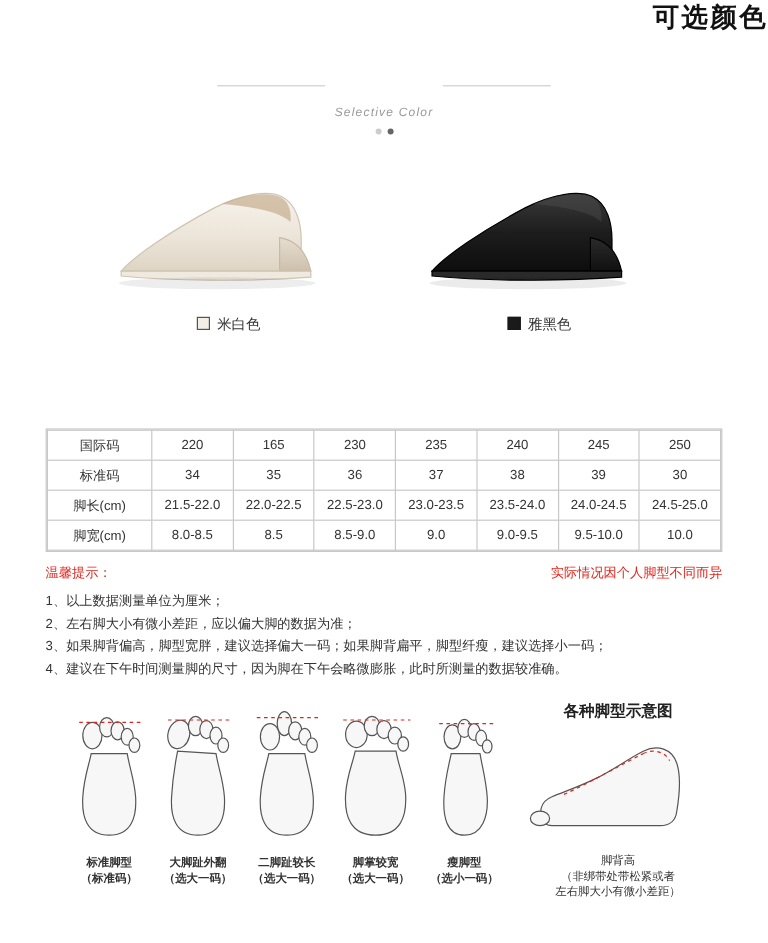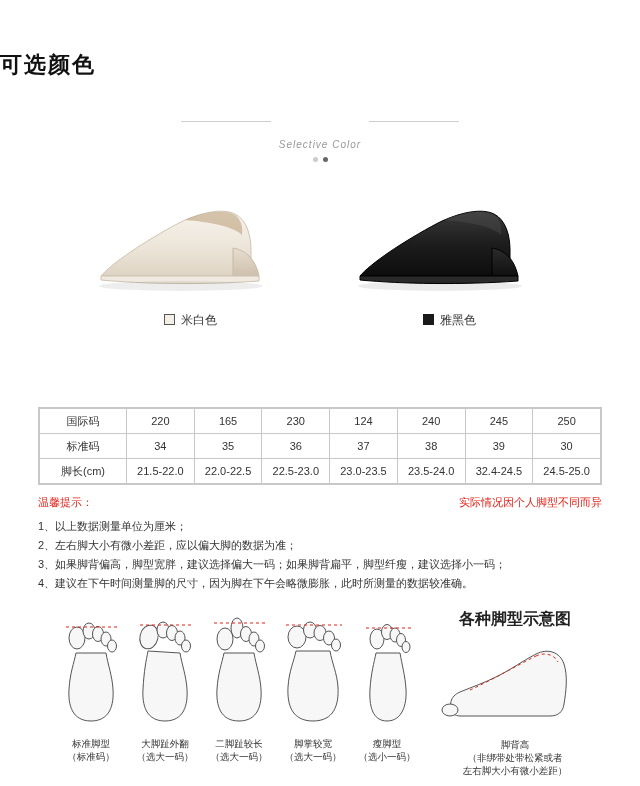--- a/index.html
+++ b/index.html
@@ -11,22 +11,21 @@
     height: 786px;
     background: #ffffff;
     font-family: "Liberation Sans", sans-serif;
     color: #333;
     position: relative;
     overflow: hidden;
   }
 
   
   .header {
-    text-align: left;
-    padding-top: 50px;
+    text-align: right;
   }
   .header .title {
     font-size: 22px;
     font-weight: bold;
     color: #111;
     letter-spacing: 2px;
   }
   .subtitle-row {
     display: flex;
     align-items: center;
@@ -150,36 +149,36 @@
     position: relative;
     height: 180px;
   }
   .feet-row {
     position: absolute;
     left: 60px;
     top: 0;
     display: flex;
     gap: 12px;
   }
-  .foot-item { width: 62px; text-align: center; }
+  .foot-item { width: 62px; text-align: center; font-weight: bold; }
   .foot-label {
     margin-top: 6px;
     font-size: 9.5px;
     color: #333;
     line-height: 13px;
   }
   .side-foot {
     position: absolute;
     left: 415px;
     top: 0;
     width: 200px;
     text-align: center;
   }
   .side-title {
-    font-size: 16px;
+    font-size: 13px;
     font-weight: bold;
     color: #222;
     margin-bottom: 6px;
   }
   .side-label {
     margin-top: 6px;
     font-size: 9.5px;
     line-height: 13px;
     color: #333;
   }
@@ -261,21 +260,21 @@
 </div>
 
 <div class="table-wrap">
   <table>
     <tbody>
     <tr>
       <td class="rowhead">国际码</td>
       <td>220</td>
       <td>165</td>
       <td>230</td>
-      <td>124</td>
+      <td>235</td>
       <td>240</td>
       <td>245</td>
       <td>250</td>
     </tr>
     <tr>
       <td class="rowhead">标准码</td>
       <td>34</td>
       <td>35</td>
       <td>36</td>
       <td>37</td>
@@ -283,22 +282,32 @@
       <td>39</td>
       <td>30</td>
     </tr>
     <tr>
       <td class="rowhead">脚长(cm)</td>
       <td>21.5-22.0</td>
       <td>22.0-22.5</td>
       <td>22.5-23.0</td>
       <td>23.0-23.5</td>
       <td>23.5-24.0</td>
-      <td>32.4-24.5</td>
+      <td>24.0-24.5</td>
       <td>24.5-25.0</td>
+    </tr>
+    <tr>
+      <td class="rowhead">脚宽(cm)</td>
+      <td>8.0-8.5</td>
+      <td>8.5</td>
+      <td>8.5-9.0</td>
+      <td>9.0</td>
+      <td>9.0-9.5</td>
+      <td>9.5-10.0</td>
+      <td>10.0</td>
     </tr>
   </tbody>
     </table>
 </div>
 
 <div class="notice">
   <span class="notice-head">温馨提示：</span>
   <span class="notice-right">实际情况因个人脚型不同而异</span>
   <ol>
     <li>1、以上数据测量单位为厘米；</li>

